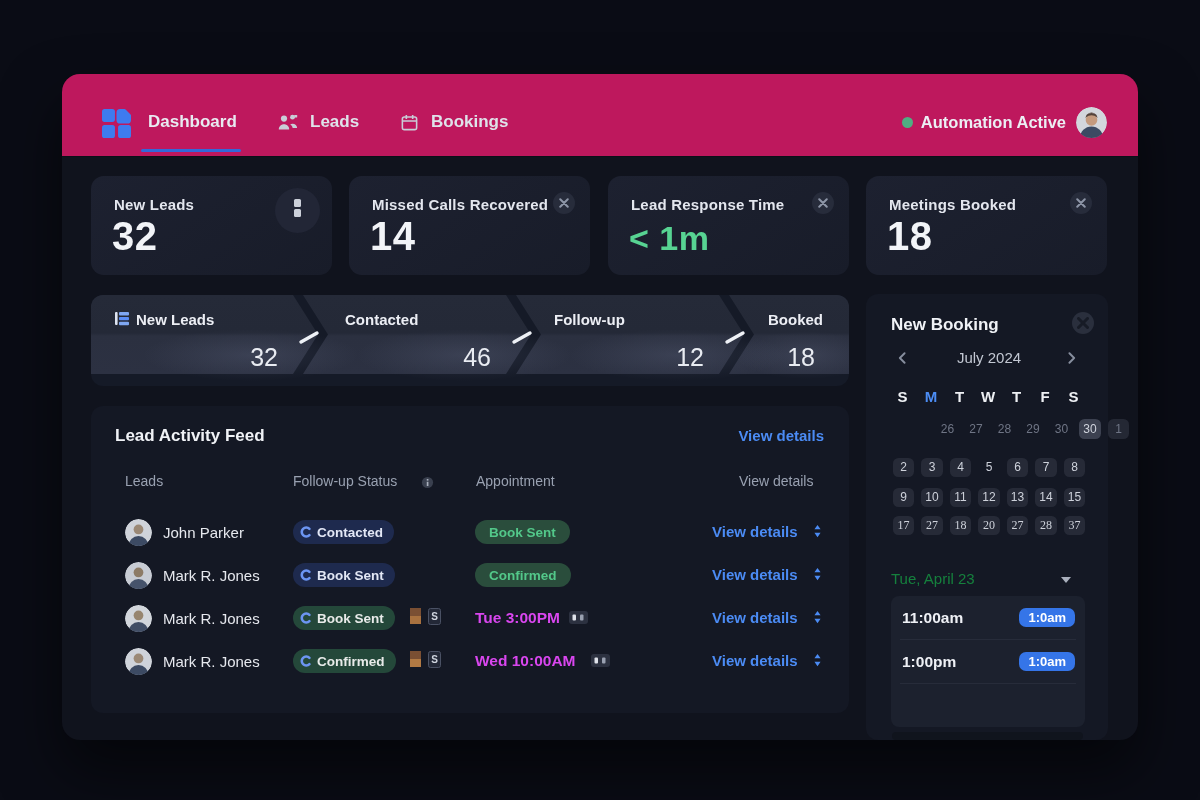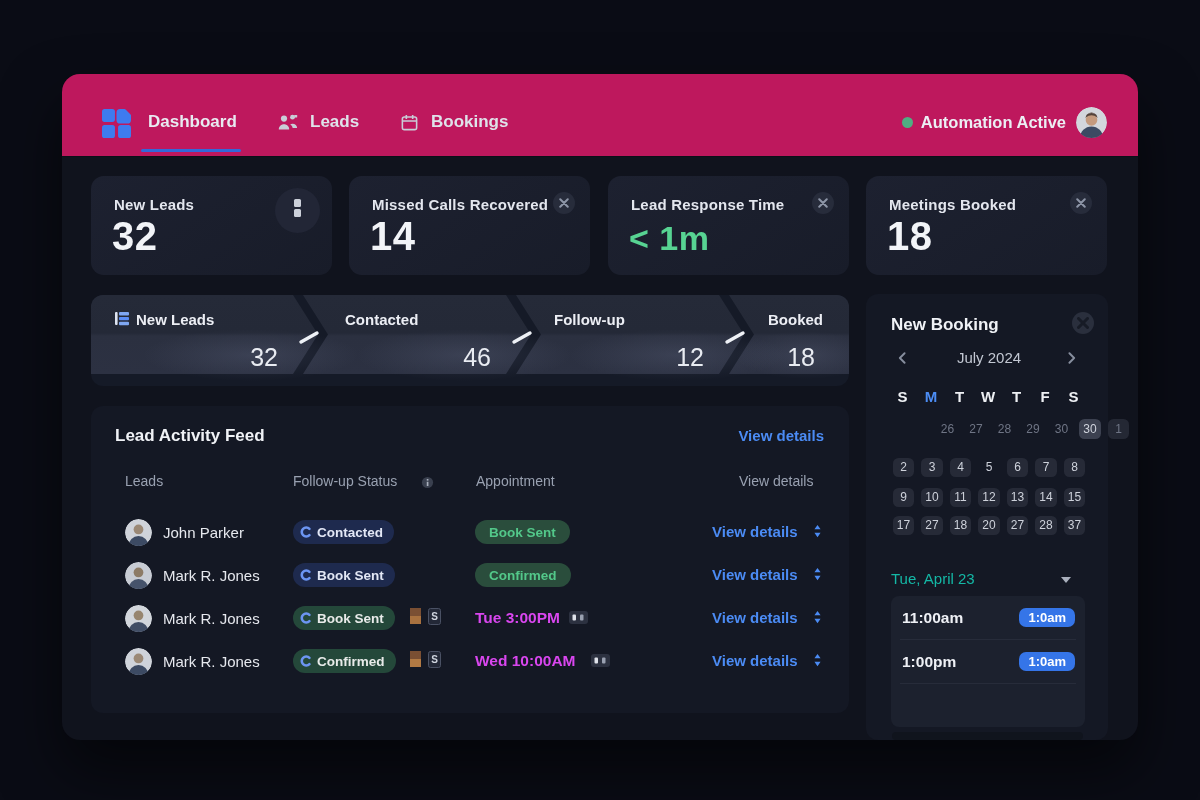--- a/index.html
+++ b/index.html
@@ -83,27 +83,27 @@
   background:#141824; border-radius:12px;
 }
 .bk-title { position:absolute; left:25px; top:21px; font-size:17px; font-weight:bold; color:#f0f2f6; }
 .bk-x { position:absolute; right:14px; top:18px; width:22px; height:22px; border-radius:50%; background:#272c3b; color:#98a0b2; display:flex; align-items:center; justify-content:center; }
 .bk-nav { position:absolute; left:0; right:0; top:55px; height:20px; color:#c3c8d3; font-size:15px; text-align:center; }
 .wk { position:absolute; top:94px; left:26.5px; display:flex; gap:8.5px; font-size:15px; font-weight:bold; color:#eef0f4; }
 .wk b { width:20px; text-align:center; }
 .wk b.m { color:#4c8df5; }
 .cal { position:absolute; top:0; left:26.75px; width:191px; }
 .cal-row { position:absolute; left:0; display:flex; gap:7px; }
-.cr1 { top:125px;margin-left:44px; } .cr2 { top:163.5px; } .cr3 { top:193.5px; } .cr4 { top:221.5px; }
+.cr1 { top:125px;margin-left:44px; } .cr2 { top:163.5px; } .cr3 { top:193.5px; } .cr4 { top:221.5px;font-family:Liberation Serif, serif; }
 .cell { width:21.5px; height:19.5px; border-radius:5.5px; background:#262a37; color:#ced2db; font-size:12px; display:flex; align-items:center; justify-content:center; }
 .cell.faded { color:#6f7585; background:transparent; }
 .cell.hl { background:#3c4150; color:#d8dbe2; }
 .cell.sub { background:#242834; }
 .cell.plain { background:transparent; }
-.bk-date { position:absolute; left:25px; top:276px; font-size:15px; color:#14b8a6; }
+.bk-date { position:absolute; left:25px; top:276px; font-size:15px; color:#15803d; }
 .bk-caret { position:absolute; right:37px; top:283px; width:0; height:0; border-left:5px solid transparent; border-right:5px solid transparent; border-top:6px solid #aab0bd; }
 .slots { position:absolute; left:25px; right:23px; top:302px; height:131px; background:#1c212e; border-radius:8px; }
 .slot { position:absolute; left:9px; right:9px; height:44px; border-bottom:1px solid #272c3a; }
 .slot .t { left:2px !important; }
 .slot .t { position:absolute; left:11px; top:13px; font-size:15.5px; font-weight:bold; color:#eef0f5; }
 .slot .b { position:absolute; right:1px; top:12px; height:19px; border-radius:7px; background:#3575e8; color:#fff; font-size:13px; font-weight:bold; display:flex; align-items:center; padding:0 9px; }
 .lastbar { position:absolute; left:26px; right:25px; top:438px; height:8px; background:#10141d; border-radius:4px; }
 </style>
 </head>
 <body>

